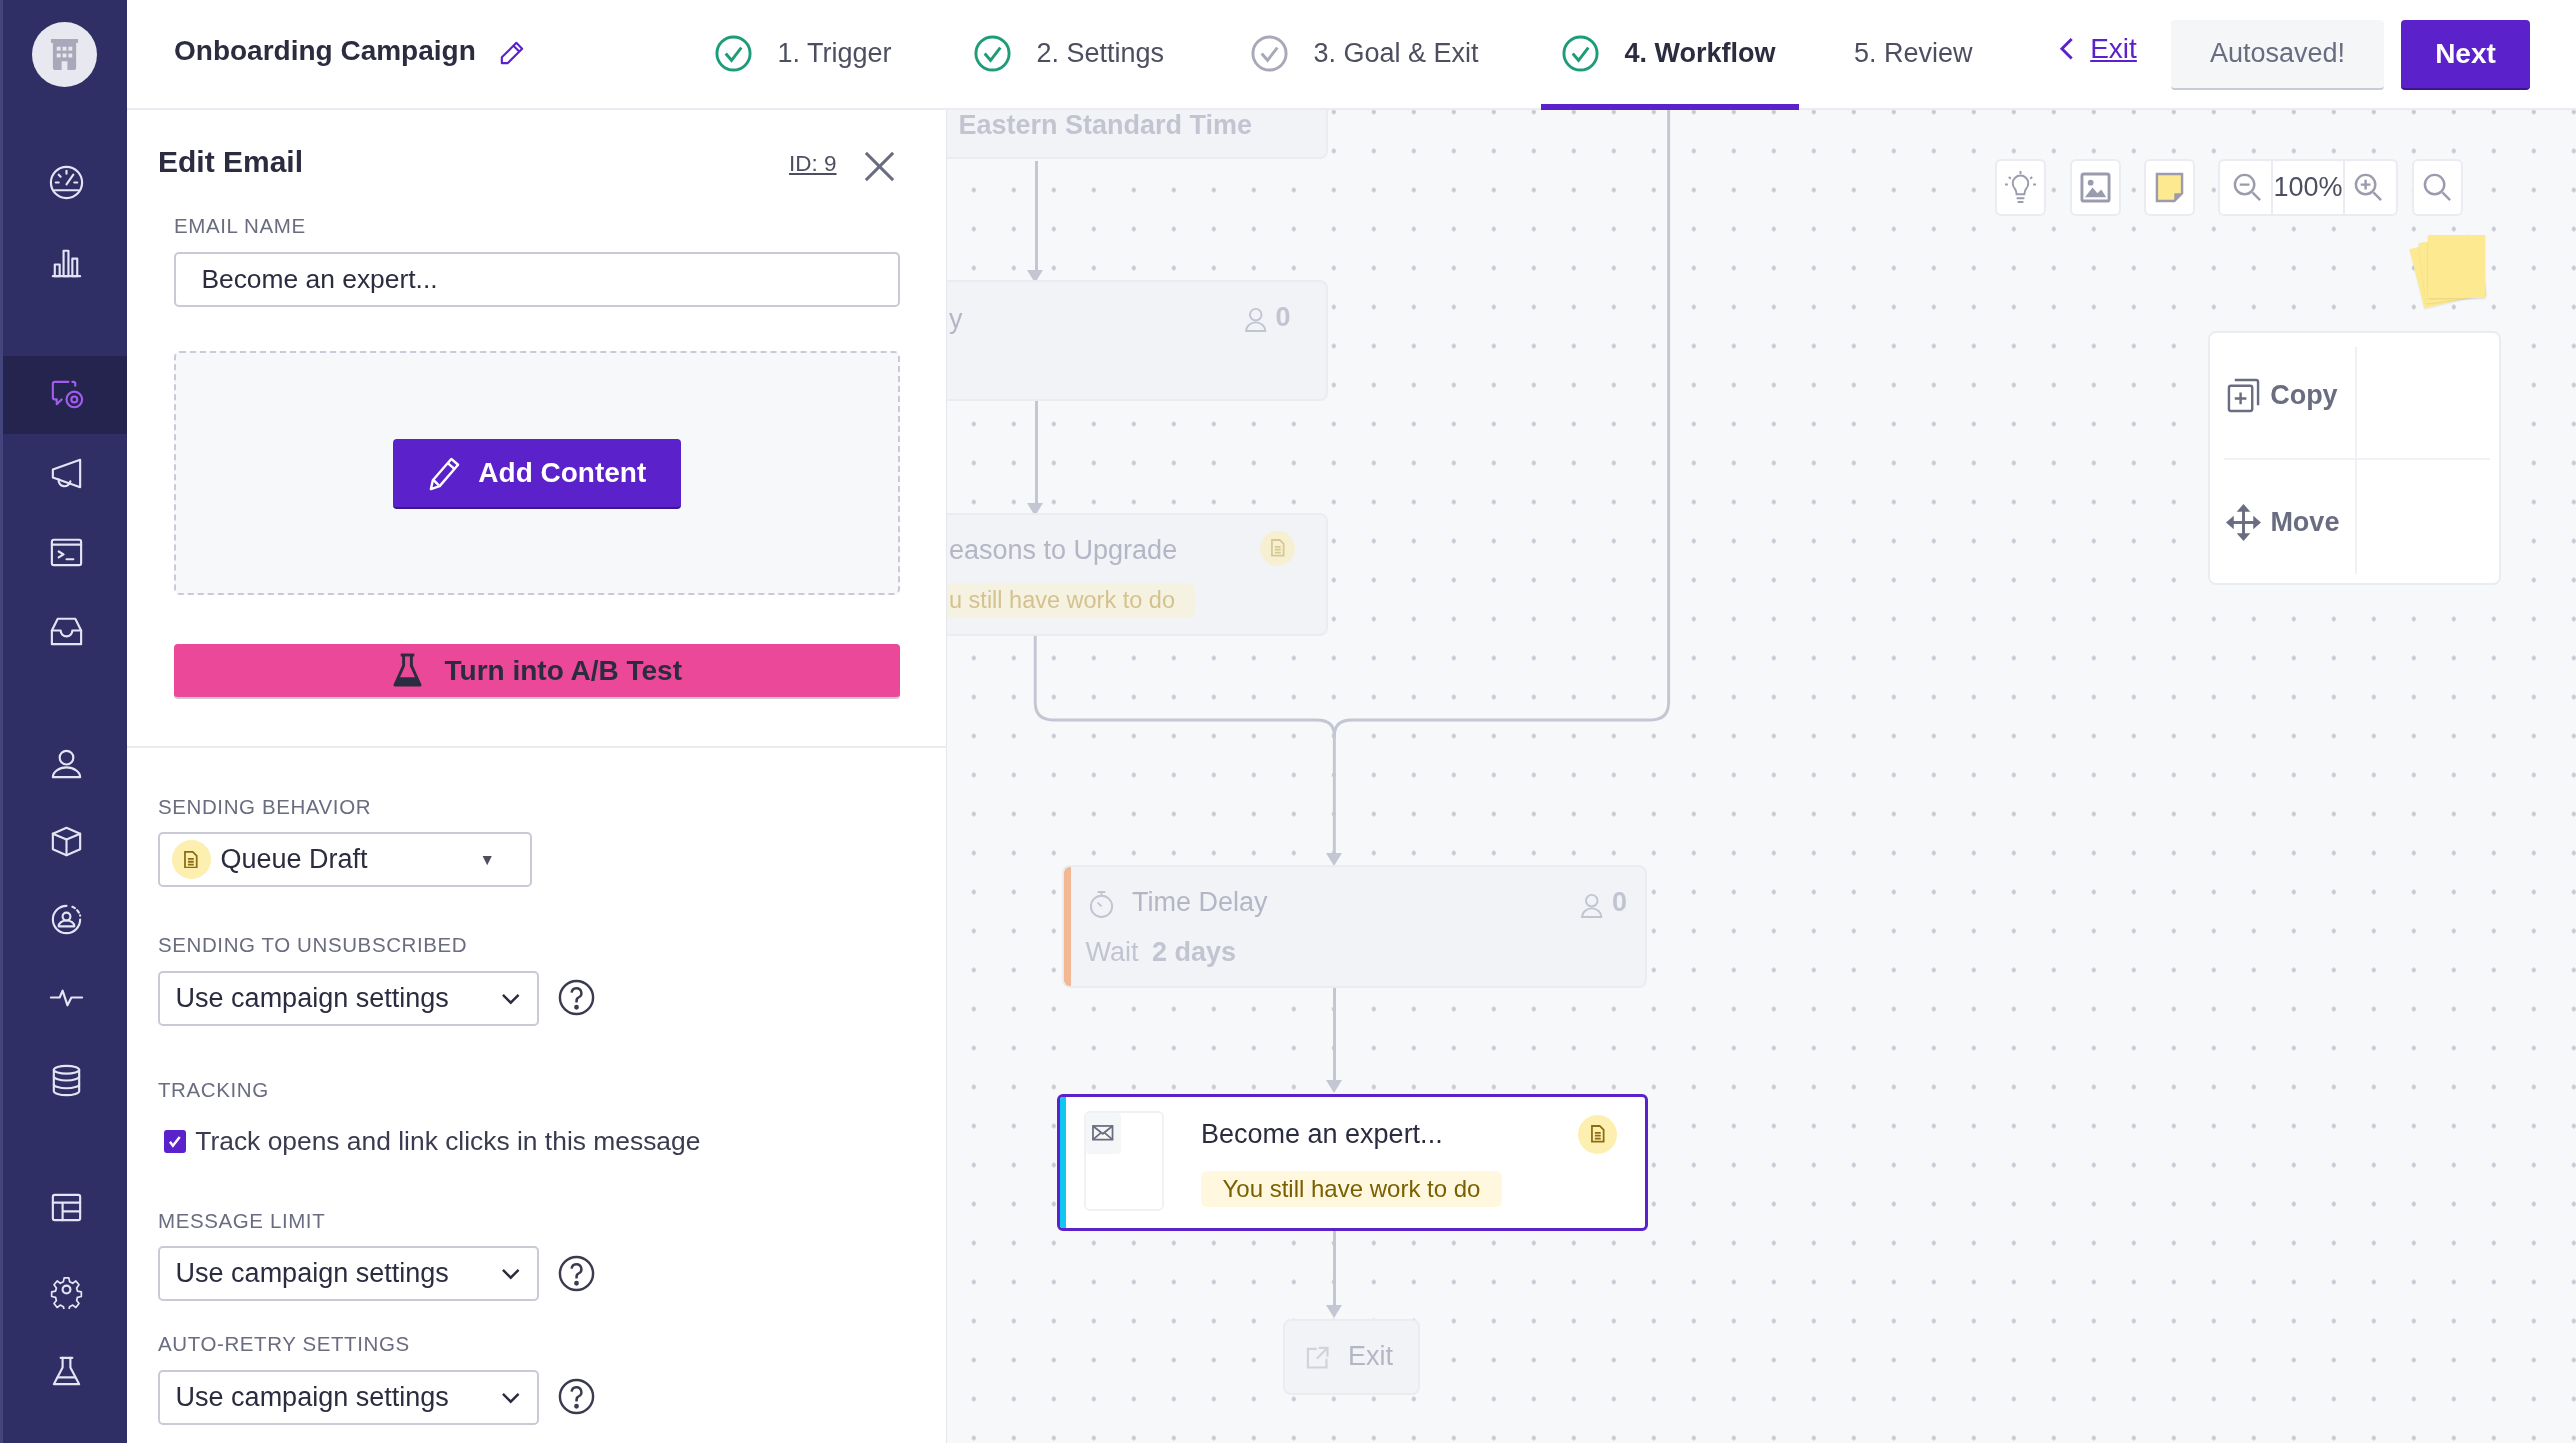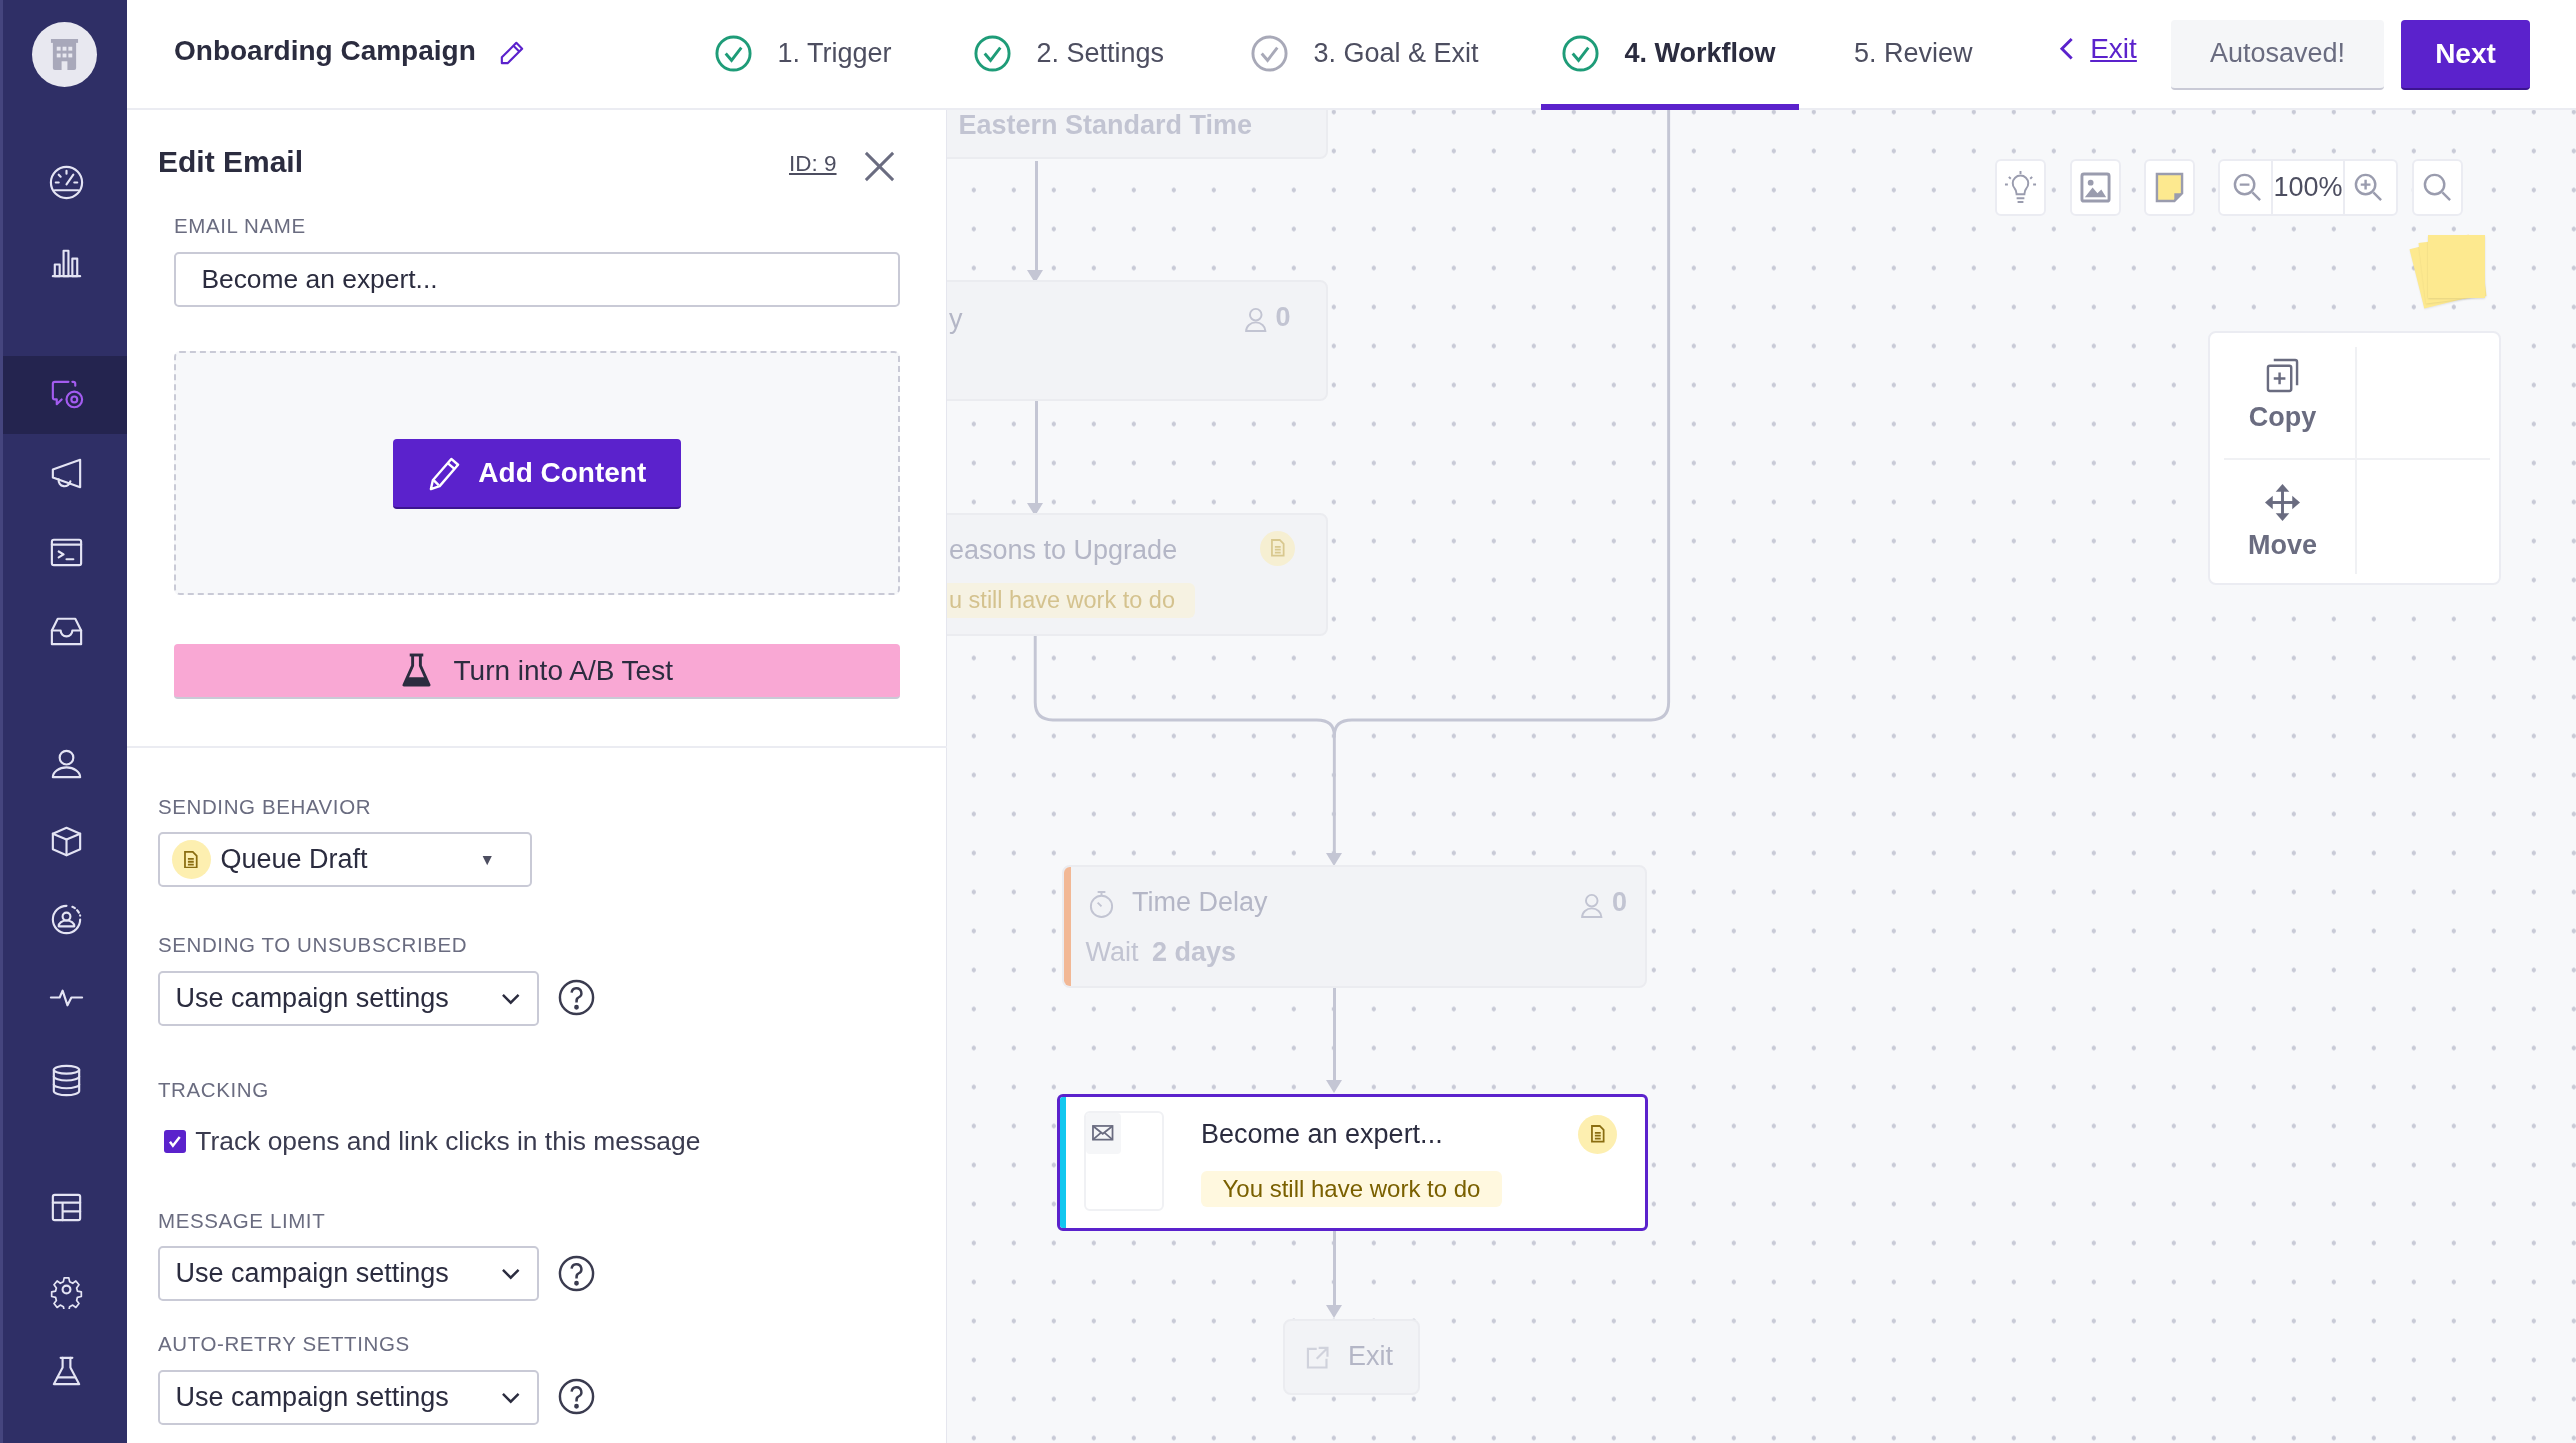--- a/index.html
+++ b/index.html
@@ -24,37 +24,37 @@
 #next-btn{position:absolute;left:2274px;top:19.6px;width:129px;height:70px;background:#5b22cc;border-radius:3.9px;border-bottom:2.9px solid #3c1490;font-size:28px;font-weight:600;color:#fff;display:flex;align-items:center;justify-content:center}
 
 #panel{position:absolute;left:127px;top:110px;width:820px;height:1334px;background:#fff;border-right:1px solid #e5e6ee}
 #panel-title{position:absolute;left:31px;top:35px;font-size:30px;font-weight:600}
 #panel-id{position:absolute;left:662px;top:41px;font-size:22.5px;color:#4d4e60;text-decoration:underline}
 #panel-close{position:absolute;left:735px;top:39px;width:35px;height:35px}
 .lbl{position:absolute;left:31px;font-size:20.5px;letter-spacing:0.6px;color:#6a6c80;font-weight:500}
 #email-name{position:absolute;left:47px;top:142px;width:726px;height:55px;border:2px solid #c9cad6;border-radius:4.9px;font-size:26.4px;color:#2b2c3f;padding:0 25.4px;font-family:"Liberation Sans",sans-serif;background:#fff}
 #content-box{position:absolute;left:47px;top:241px;width:726px;height:244px;border:2px dashed #c9cad6;border-radius:5.9px;background:#f7f8fa}
 #add-content{position:absolute;left:217px;top:86px;width:288px;height:70px;background:#5b22cc;border-radius:3.9px;border-bottom:2.9px solid #3c1490;color:#fff;font-size:28px;font-weight:600;display:flex;align-items:center;justify-content:center;gap:17.6px}
-#ab-test{position:absolute;left:47px;top:534px;width:726px;height:55px;background:#f9a8d4;border-radius:3.9px;border-bottom:2.9px solid #c9cad6;font-size:28px;font-weight:400;color:#2b2c3f;display:flex;align-items:center;justify-content:center;gap:21.5px}
+#ab-test{position:absolute;left:47px;top:534px;width:726px;height:55px;background:#ec4899;border-radius:3.9px;border-bottom:2.9px solid #c9cad6;font-size:28px;font-weight:700;color:#2b2c3f;display:flex;align-items:center;justify-content:center;gap:21.5px}
 #panel-divider{position:absolute;left:0;top:636px;width:820px;height:2px;background:#ebecf2}
 .select{position:absolute;left:31px;height:55px;border:2px solid #c9cad6;border-radius:4.9px;background:#fff;display:flex;align-items:center;font-size:27px;color:#2b2c3f;padding:0 15.6px}
 .select .caret{margin-left:auto;font-size:15.6px;color:#4d4e60}
 .select .chev{margin-left:auto;width:21.5px;height:21.5px}
 .help{position:absolute;width:39px;height:39px}
 #queue-icon{width:39px;height:39px;border-radius:50%;background:#fdefb0;display:flex;align-items:center;justify-content:center;margin-right:9.8px}
 #track-row{position:absolute;left:37px;top:1016px;display:flex;align-items:center;font-size:26.4px;color:#3a3b4f}
 #track-cb{width:21.5px;height:23.5px;background:#5b22cc;border-radius:2.9px;margin-right:9.8px;display:flex;align-items:center;justify-content:center}
 
 #canvas{position:absolute;left:947px;top:110px;width:1629px;height:1334px;background-color:#f7f8fa;background-image:radial-gradient(circle,#c8cad6 2px,transparent 2.4px);background-size:40px 39px;background-position:6.8px 21.5px;overflow:hidden}
 .node{position:absolute;background:#f2f3f6;border:2px solid #ebecf0;border-radius:7.8px;color:#b4b6c6}
 .conn{position:absolute;background:#c4c6d4;width:2.9px}
 .arrow{position:absolute;width:0;height:0;border-left:8.8px solid transparent;border-right:8.8px solid transparent;border-top:13.7px solid #c4c6d4}
 #toolbar .tb{position:absolute;top:49px;height:57px;background:#fff;border:2px solid #ebecf2;border-radius:5.9px;display:flex;align-items:center;justify-content:center}
 #ctx{position:absolute;left:1261px;top:221px;width:293px;height:254px;background:#fff;border:2px solid #ebecf2;border-radius:7.8px}
-.ctx-item{position:absolute;width:145px;height:125px;display:flex;flex-direction:column;align-items:center;justify-content:center;gap:9.8px;font-size:27px;font-weight:600;color:#6a6c80}
+.ctx-item{position:absolute;width:145px;height:125px;display:flex;flex-direction:row;align-items:center;justify-content:center;gap:9.8px;font-size:27px;font-weight:600;color:#6a6c80}
 </style>
 </head>
 <body>
 
 <div id="sidebar">
   <div class="logo">
     <svg width="31" height="35" viewBox="0 0 32 36">
         <rect x="4" y="4" width="24" height="30" rx="2" fill="#a8a8ba"></rect>
         <rect x="2" y="2" width="28" height="4" fill="#a8a8ba"></rect>
         <g fill="#e8e8f0">

